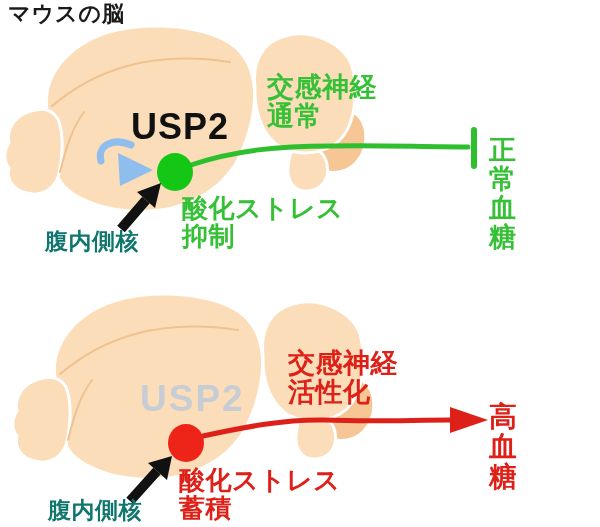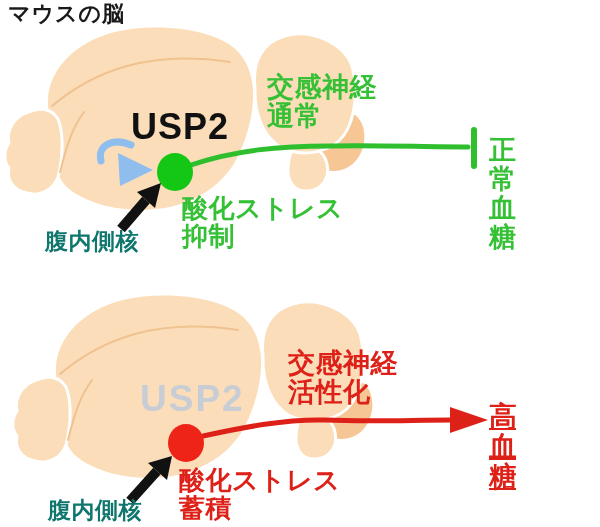--- a/index.html
+++ b/index.html
@@ -13,21 +13,21 @@
   .usp2-top{left:131px;top:108px;font-size:36px;color:#111111;letter-spacing:1px;}
   .usp2-bottom{left:140px;top:379px;font-size:37px;color:#c8cdd5;letter-spacing:2px;}
   .green-txt{color:#35c035;}
   .red-txt{color:#de2118;}
   .black-txt{color:#0f766e;}
   .nerve-top{left:267px;top:73px;font-size:27px;}
   .outcome-top{left:489px;top:136px;font-size:27px;}
   .stress-top{left:182px;top:194px;font-size:26px;}
   .vmn-top{left:45px;top:229px;font-size:23px;}
   .nerve-bottom{left:288px;top:349px;font-size:27px;}
-  .outcome-bottom{left:489px;top:402px;font-size:28px;text-decoration:underline;}
+  .outcome-bottom{left:489px;top:402px;font-size:28px;}
   .stress-bottom{left:179px;top:466px;font-size:26px;}
   .vmn-bottom{left:48px;top:498px;font-size:23px;}
   .brain-main{fill:#fbddb9;}
   .brain-shade{fill:#f6c695;}
   .brain-seam{fill:none;stroke:#efc28f;stroke-width:2;stroke-linecap:round;}
   .white-gap{stroke:#ffffff;stroke-width:3;}
 </style>
 </head>
 <body>
 

